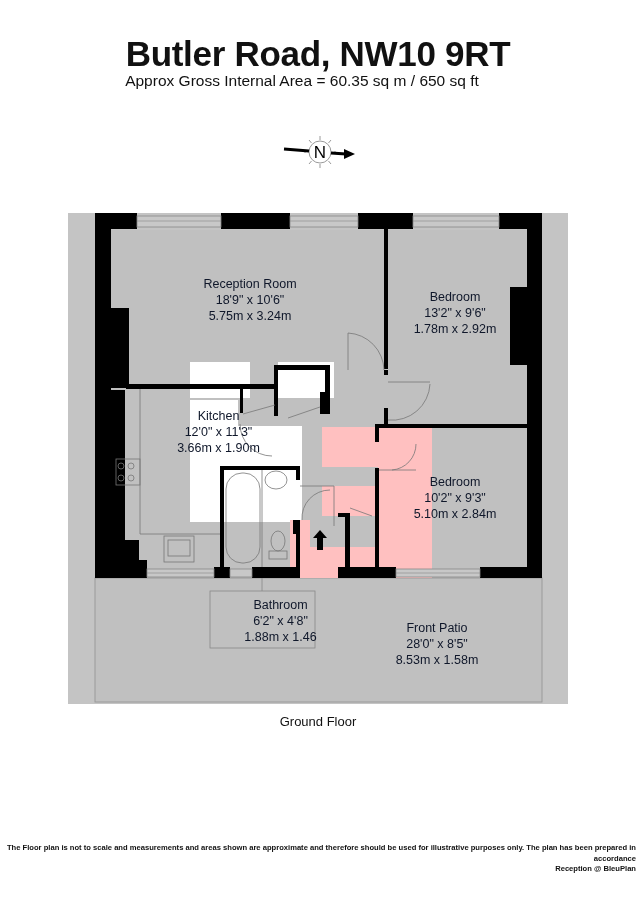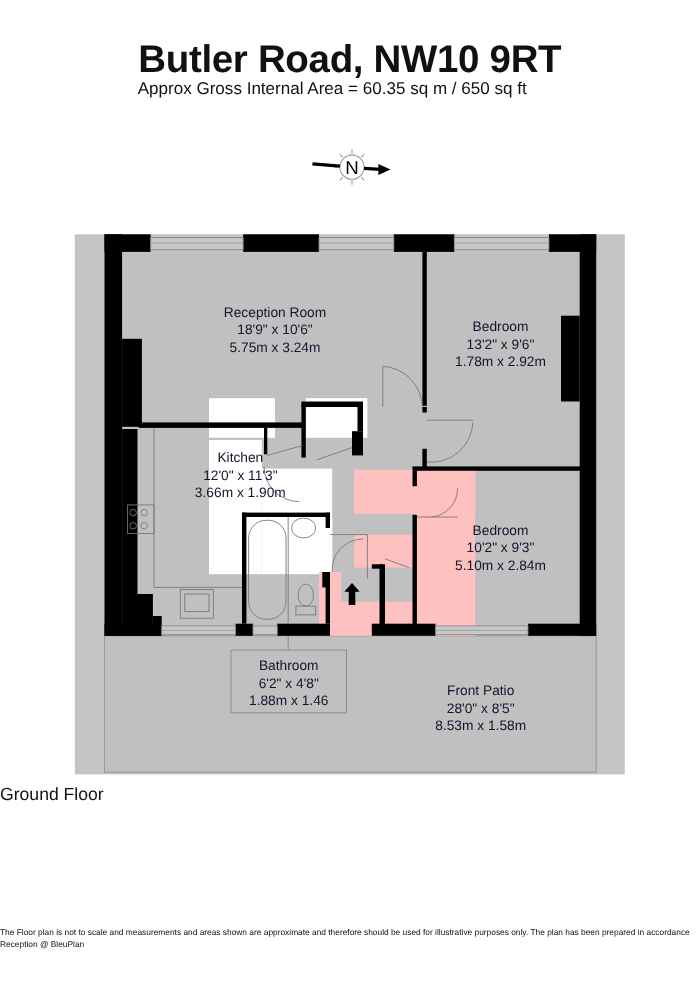--- a/index.html
+++ b/index.html
@@ -2,22 +2,22 @@
 <html><head>
 <meta charset="utf-8">
 <style>
   html,body{margin:0;padding:0;background:#fff;}
   body{width:636px;height:900px;position:relative;overflow:hidden;font-family:"Liberation Sans",sans-serif;color:#111;}
   .title{position:absolute;top:34px;left:0;width:636px;text-align:center;font-weight:bold;font-size:35px;letter-spacing:-0.3px;}
   .subtitle{position:absolute;top:72px;left:0;width:528px;text-align:center;font-size:15.5px;padding-left:38px;}
   .compass{position:absolute;left:280px;top:133px;width:80px;height:38px;}
   .plan{position:absolute;left:0;top:0;width:636px;height:740px;}
   .lbl{position:absolute;text-align:center;font-size:12.5px;line-height:16px;color:#0f172a;}
-  .floor{position:absolute;top:714px;left:0;width:636px;font-size:16px;}
-  .disclaimer{position:absolute;top:843px;left:0;width:636px;text-align:left;font-size:7.6px;line-height:10.5px;color:#111;}
+  .floor{position:absolute;top:714px;left:0;width:636px;text-align:center;font-size:13px;}
+  .disclaimer{position:absolute;top:843px;left:0;width:636px;text-align:right;font-size:7.6px;line-height:10.5px;color:#111;font-weight:bold;}
 </style>
 </head>
 <body>
 
 <div class="title">Butler Road, NW10 9RT</div>
 <div class="subtitle">Approx Gross Internal Area = 60.35 sq m / 650 sq ft</div>
 
 <div class="compass">
   <svg width="80" height="38" viewBox="0 0 80 38">
     <g stroke="#9a9a9a" stroke-width="1">
@@ -168,21 +168,21 @@
   <div class="lbl" style="left:140px;top:408px;width:105px;margin-left:26px;">
     <div>Kitchen</div>
     <div>12'0" x 11'3"</div>
     <div>3.66m x 1.90m</div>
   </div>
   <div class="lbl" style="left:405px;top:474px;width:100px;">
     <div>Bedroom</div>
     <div>10'2" x 9'3"</div>
     <div>5.10m x 2.84m</div>
   </div>
-  <div class="lbl" style="left:210px;top:597px;width:105px;">
+  <div class="lbl" style="left:228px;top:597px;width:105px;">
     <div>Bathroom</div>
     <div>6'2" x 4'8"</div>
     <div>1.88m x 1.46</div>
   </div>
   <div class="lbl" style="left:382px;top:620px;width:110px;">
     <div>Front Patio</div>
     <div>28'0" x 8'5"</div>
     <div>8.53m x 1.58m</div>
   </div>
 </div>

